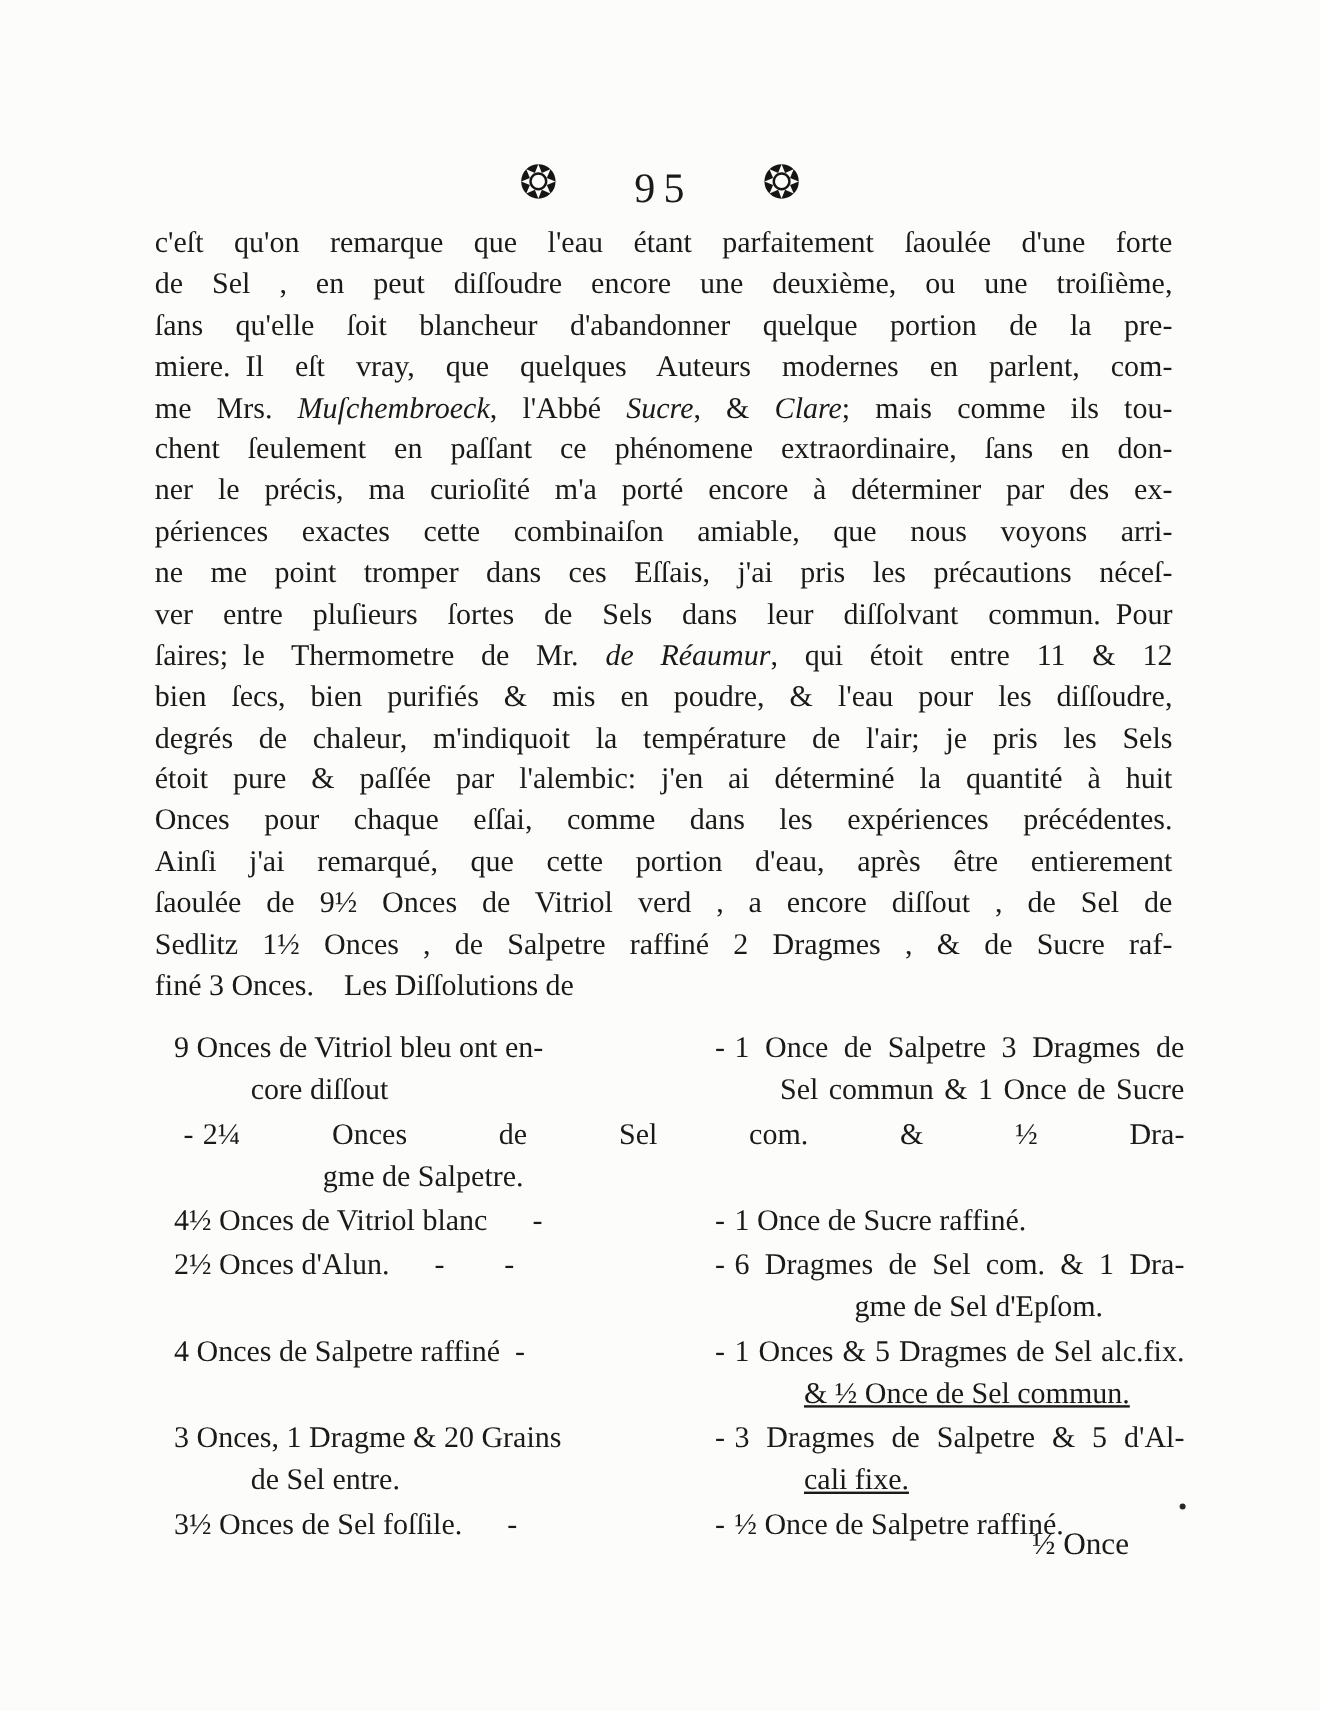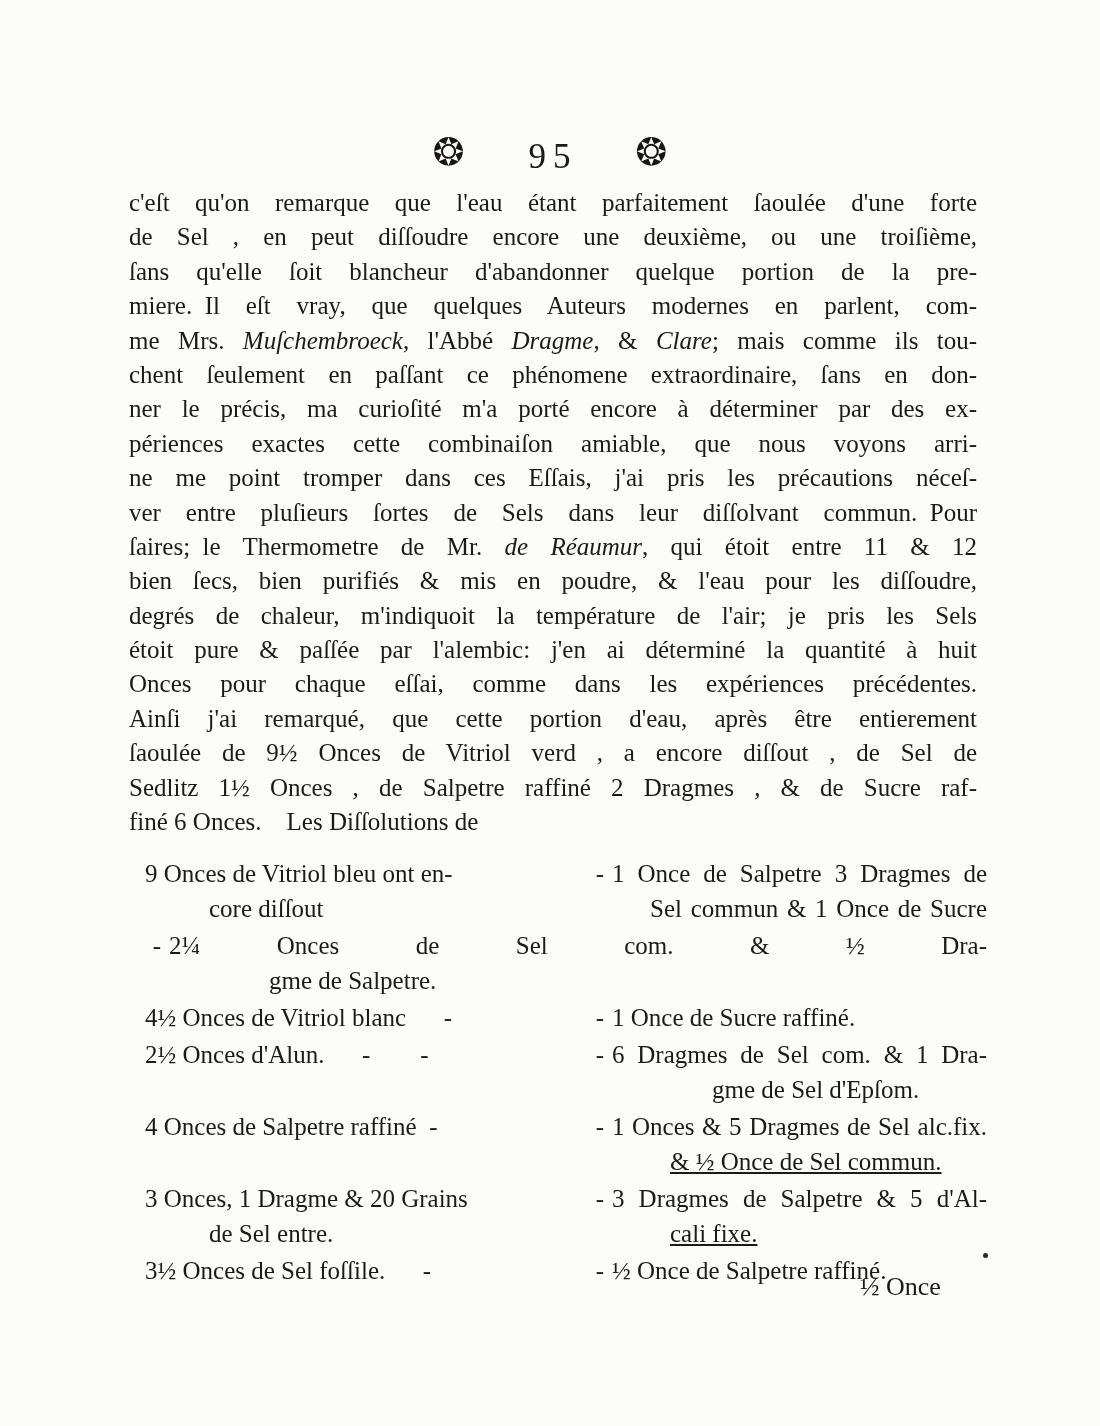--- a/index.html
+++ b/index.html
@@ -66,35 +66,35 @@
     <span class="ornament">❂</span>
     <span class="pagenum">95</span>
     <span class="ornament">❂</span>
   </div>
 
   <div class="para">
     <div class="line">c'eſt qu'on remarque que l'eau étant parfaitement ſaoulée d'une forte</div>
     <div class="line">de Sel , en peut diſſoudre encore une deuxième, ou une troiſième,</div>
     <div class="line">ſans qu'elle ſoit blancheur d'abandonner quelque portion de la pre-</div>
     <div class="line">miere. Il eſt vray, que quelques Auteurs modernes en parlent, com-</div>
-    <div class="line"><span>me Mrs. </span><span class="it">Muſchembroeck</span><span>, l'Abbé </span><span class="it">Dragme</span><span>, &amp; </span><span class="it">Clare</span><span>; mais comme ils tou-</span></div>
+    <div class="line"><span>me Mrs. </span><span class="it">Muſchembroeck</span><span>, l'Abbé </span><span class="it">Sucre</span><span>, &amp; </span><span class="it">Clare</span><span>; mais comme ils tou-</span></div>
     <div class="line">chent ſeulement en paſſant ce phénomene extraordinaire, ſans en don-</div>
     <div class="line">ner le précis, ma curioſité m'a porté encore à déterminer par des ex-</div>
     <div class="line">périences exactes cette combinaiſon amiable, que nous voyons arri-</div>
     <div class="line">ne me point tromper dans ces Eſſais, j'ai pris les précautions néceſ-</div>
     <div class="line">ver entre pluſieurs ſortes de Sels dans leur diſſolvant commun. Pour</div>
     <div class="line"><span>ſaires; le Thermometre de Mr. </span><span class="it">de Réaumur</span><span>, qui étoit entre 11 &amp; 12</span></div>
     <div class="line">bien ſecs, bien purifiés &amp; mis en poudre, &amp; l'eau pour les diſſoudre,</div>
     <div class="line">degrés de chaleur, m'indiquoit la température de l'air; je pris les Sels</div>
     <div class="line">étoit pure &amp; paſſée par l'alembic: j'en ai déterminé la quantité à huit</div>
     <div class="line">Onces pour chaque eſſai, comme dans les expériences précédentes.</div>
     <div class="line">Ainſi j'ai remarqué, que cette portion d'eau, après être entierement</div>
     <div class="line">ſaoulée de 9½ Onces de Vitriol verd , a encore diſſout , de Sel de</div>
     <div class="line">Sedlitz 1½ Onces , de Salpetre raffiné 2 Dragmes , &amp; de Sucre raf-</div>
-    <div class="line lastline">finé 6 Onces. Les Diſſolutions de</div>
+    <div class="line lastline">finé 3 Onces. Les Diſſolutions de</div>
   </div>
 
   <div class="list">
 
     <div class="lrow">
       <div class="lcell">
         <div>9 Onces de Vitriol bleu ont en-</div>
         <div class="ind-l">core diſſout</div>
       </div>
       <div class="dashsep">-</div>

